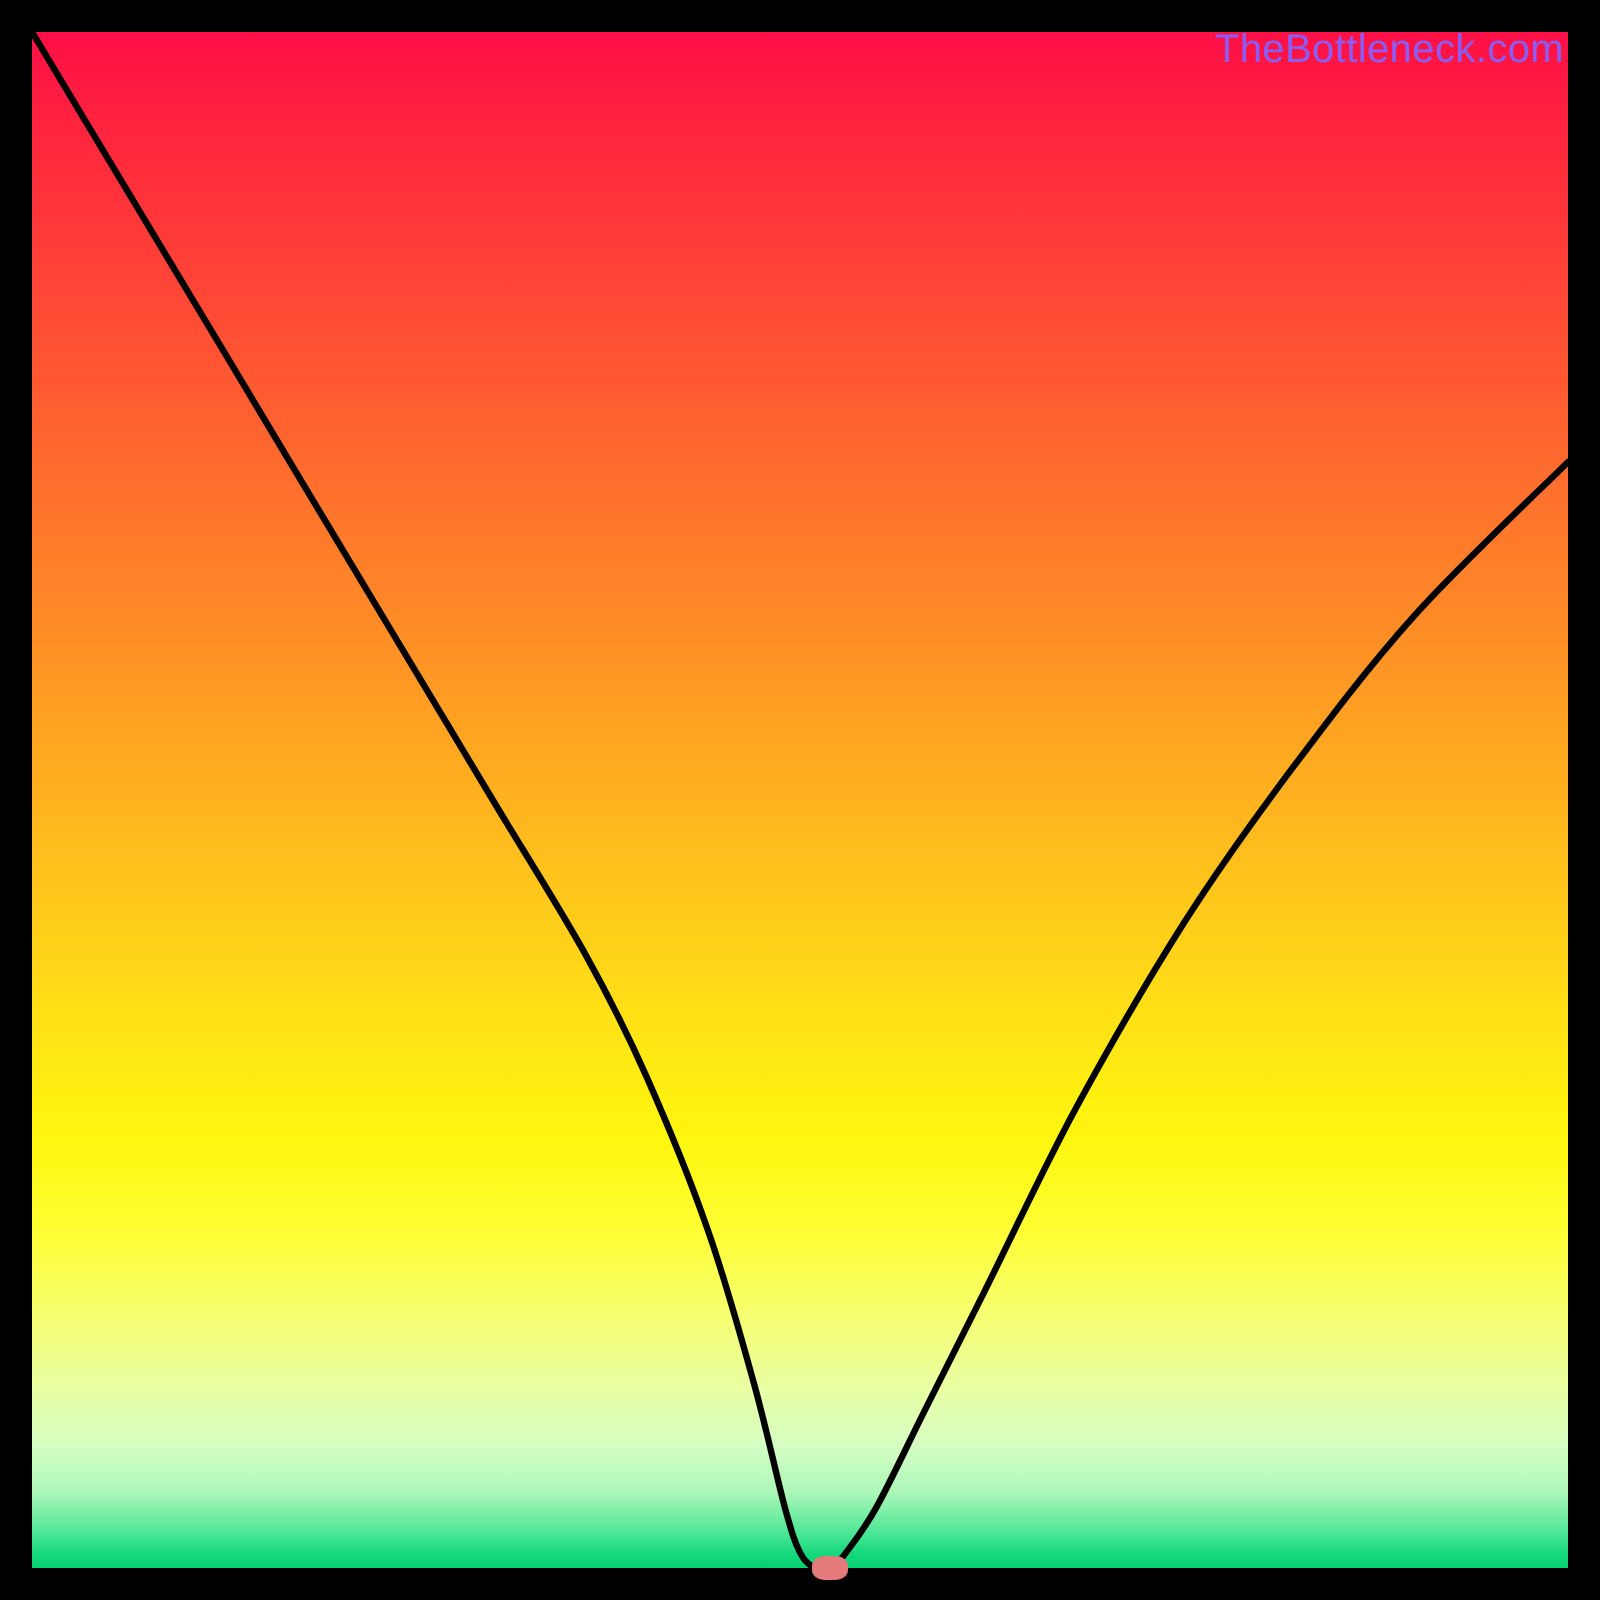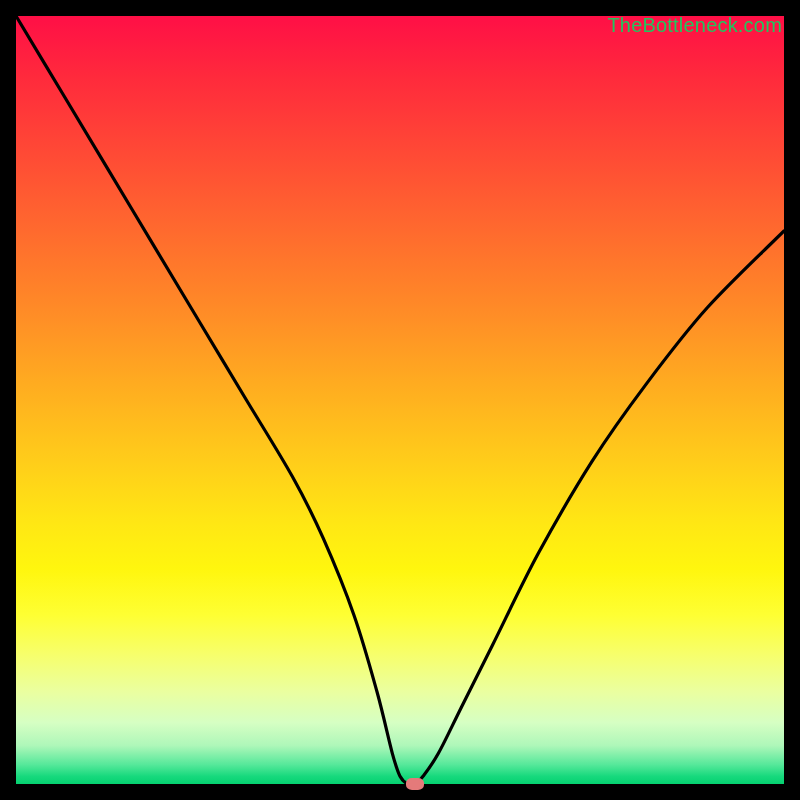--- a/index.html
+++ b/index.html
@@ -59,21 +59,21 @@
     width: 18px;
     height: 12px;
     border-radius: 6px / 5px;
     background: #e47a7a;
     transform: translate(-50%, -50%);
   }
   .watermark {
     position: absolute;
     top: -2px;
     right: 2px;
-    color: #22c55e;
+    color: #8b5cf6;
     font-size: 20px;
     font-weight: 500;
     letter-spacing: 0.2px;
     user-select: none;
   }
 </style>
 </head>
 <body>
 
 <div class="frame">

